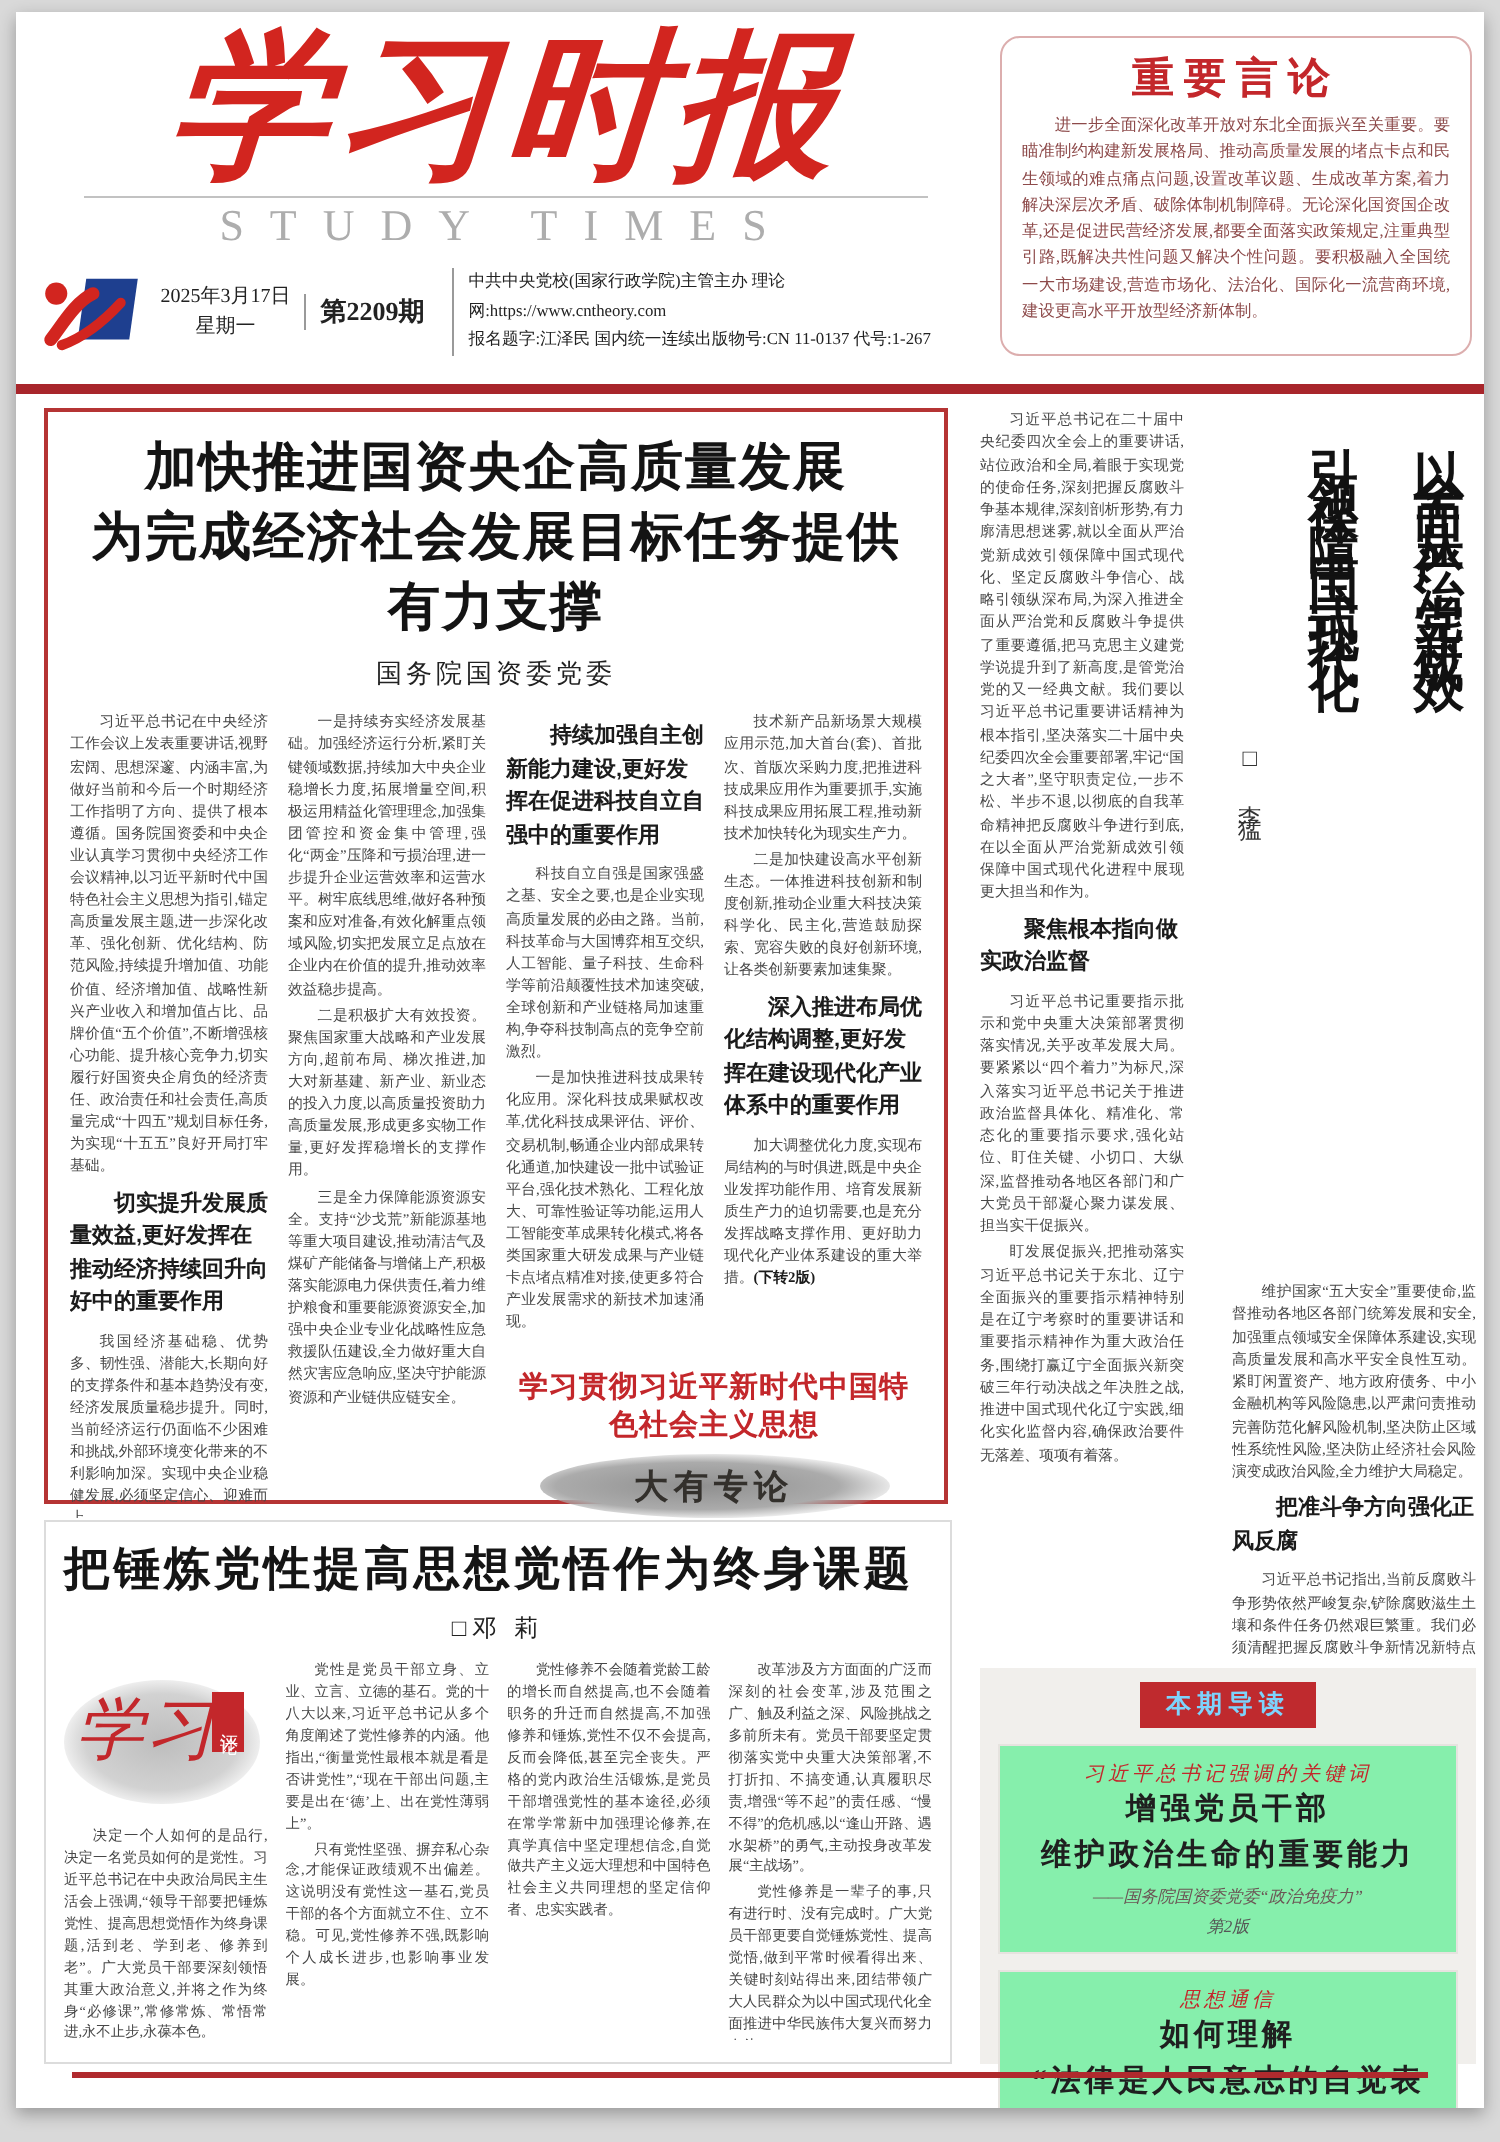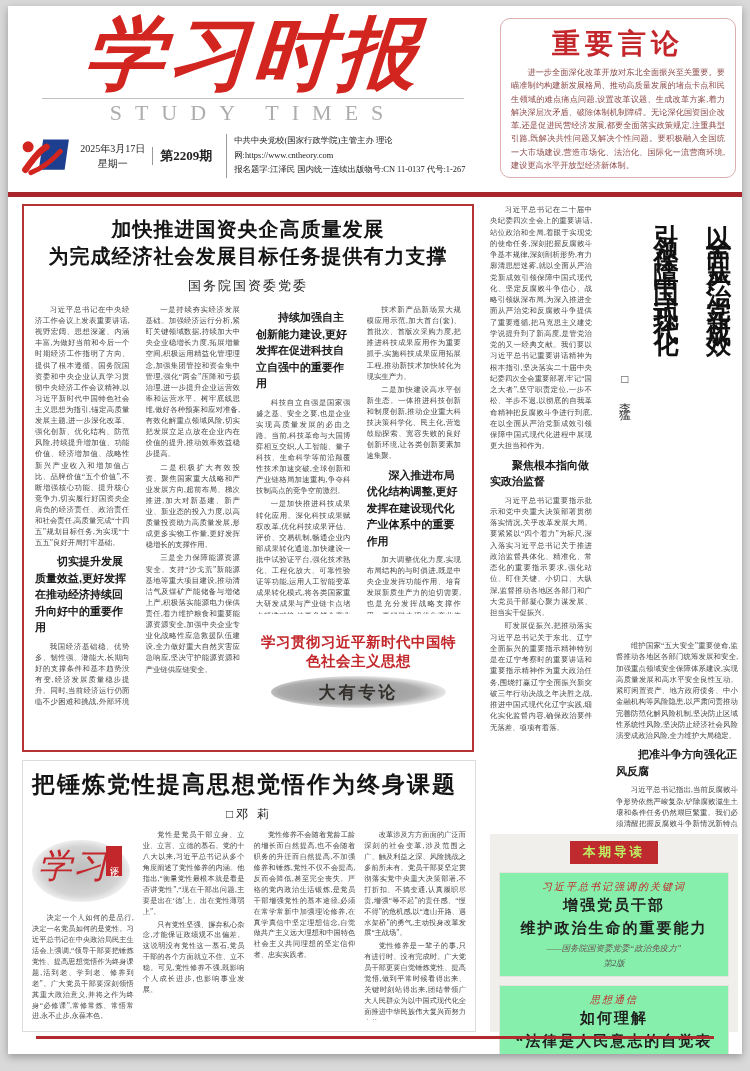--- a/index.html
+++ b/index.html
@@ -14,32 +14,32 @@
   .mast-sub{margin:2px 24px 0;border-top:1px solid #c2c2c2;text-align:center;color:#adadad;
             font-size:22px;letter-spacing:13px;padding-top:1px;
             font-family:"Liberation Serif","DejaVu Serif",serif;}
   .mast-info{display:flex;align-items:center;margin-top:8px;gap:7px;}
   .date-block{text-align:center;font-size:10px;line-height:1.5;color:#222;white-space:nowrap;}
   .issue{font-size:13px;font-weight:bold;color:#222;padding:0 7px;border-left:1px solid #9a9a9a;white-space:nowrap;}
   .pub{font-size:8.4px;line-height:1.75;color:#222;border-left:1px solid #9a9a9a;padding-left:7px;}
   
   .quote-box{position:absolute;left:492px;top:12px;width:236px;height:160px;border:1px solid #dcaeae;
              border-radius:10px;padding:6px 10px;box-sizing:border-box;background:#fff;}
-  .quote-title{color:#c3272b;font-size:28px;font-weight:bold;text-align:center;letter-spacing:5px;
+  .quote-title{color:#c3272b;font-size:21px;font-weight:bold;text-align:center;letter-spacing:5px;
                font-family:"Liberation Sans","DejaVu Sans",sans-serif;}
   .quote-body{font-size:8.2px;color:#8d4a4a;line-height:1.62;text-align:justify;margin-top:3px;text-indent:2em;}
   .rule-top{position:absolute;left:0;top:186px;width:734px;height:5px;background:#a8262b;}
   .rule-bottom{position:absolute;left:28px;top:1030px;width:678px;height:3px;background:#b02a2e;}
   
   .main-box{position:absolute;left:14px;top:198px;width:452px;height:548px;border:2px solid #b53434;
             padding:10px 11px;box-sizing:border-box;}
-  .head1{font-size:20px;font-weight:bold;text-align:center;line-height:1.35;color:#141414;letter-spacing:1px;}
+  .head1{font-size:26px;font-weight:bold;text-align:center;line-height:1.35;color:#141414;letter-spacing:1px;}
   .byline{font-size:13px;text-align:center;margin:7px 0 9px;color:#222;letter-spacing:2px;}
   .cols{display:grid;grid-template-columns:repeat(4,1fr);grid-template-rows:1fr auto;column-gap:10px;row-gap:4px;
-        height:404px;overflow:hidden;gap:16px;}
+        height:404px;overflow:hidden;}
   .col{font-size:7.4px;line-height:1.5;color:#474747;text-align:justify;overflow:hidden;}
   .c12{grid-row:1/3;}
   .col p{margin:0 0 2px;text-indent:2em;}
   .subhead{font-size:11px;font-weight:bold;color:#1b1b1b;margin:5px 0;line-height:1.5;text-indent:2em;
            font-family:"Liberation Sans","DejaVu Sans",sans-serif;text-align:left;}
   .cont{font-weight:bold;color:#1b1b1b;}
   .slogan-area{grid-row:2;grid-column:3/5;text-align:center;padding-top:3px;overflow:hidden;}
   .slogan{color:#c3272b;font-size:14.5px;font-weight:bold;letter-spacing:.5px;
           font-family:"Liberation Sans","DejaVu Sans",sans-serif;}
   .brush{margin:5px auto 0;width:175px;height:32px;border-radius:50%;
@@ -53,21 +53,21 @@
   .ra-left p,.ra-rtext p{margin:0 0 2px;text-indent:2em;}
   .ra-right{width:122px;display:flex;flex-direction:column;}
   .vtitlebox{height:436px;display:flex;justify-content:center;}
   .vtitle{writing-mode:vertical-rl;text-orientation:upright;}
   .vline{font-size:25px;font-weight:bold;color:#111;letter-spacing:12px;line-height:2.1;}
   .vauthor{font-size:12px;color:#333;letter-spacing:7px;padding-top:168px;line-height:2.4;}
   .ra-rtext{flex:1;font-size:7.4px;line-height:1.52;text-align:justify;color:#474747;overflow:hidden;}
   
   .guide{position:absolute;left:482px;top:828px;width:248px;height:198px;background:#f1efec;
          box-sizing:border-box;padding-top:7px;}
-  .guide-badge{width:max-content;margin:0 auto;background:#bf2a2e;color:#bef264;font-size:12.5px;font-weight:bold;
+  .guide-badge{width:max-content;margin:0 auto;background:#bf2a2e;color:#7dd3fc;font-size:12.5px;font-weight:bold;
                padding:3px 13px;letter-spacing:3px;font-family:"Liberation Sans","DejaVu Sans",sans-serif;}
   .guide-item{background:#86efac;margin:8px 9px 0;padding:7px 5px 6px;text-align:center;border:1px solid #e6e3df;}
   .kicker{color:#c3272b;font-size:10px;letter-spacing:2px;font-style:italic;}
   .g-title{font-size:15px;font-weight:bold;color:#1f1f1f;line-height:1.55;letter-spacing:2px;}
   .g-sub{font-size:8.5px;color:#6b5555;margin-top:2px;font-style:italic;}
   .g-page{font-size:8.5px;color:#555;margin-top:3px;font-style:italic;}
   
   .bottom-art{position:absolute;left:14px;top:754px;width:454px;height:272px;border:1px solid #dcdcdc;
               padding:8px 9px;box-sizing:border-box;}
   .ba-head{font-size:23px;font-weight:bold;text-align:left;letter-spacing:2px;color:#151515;}

